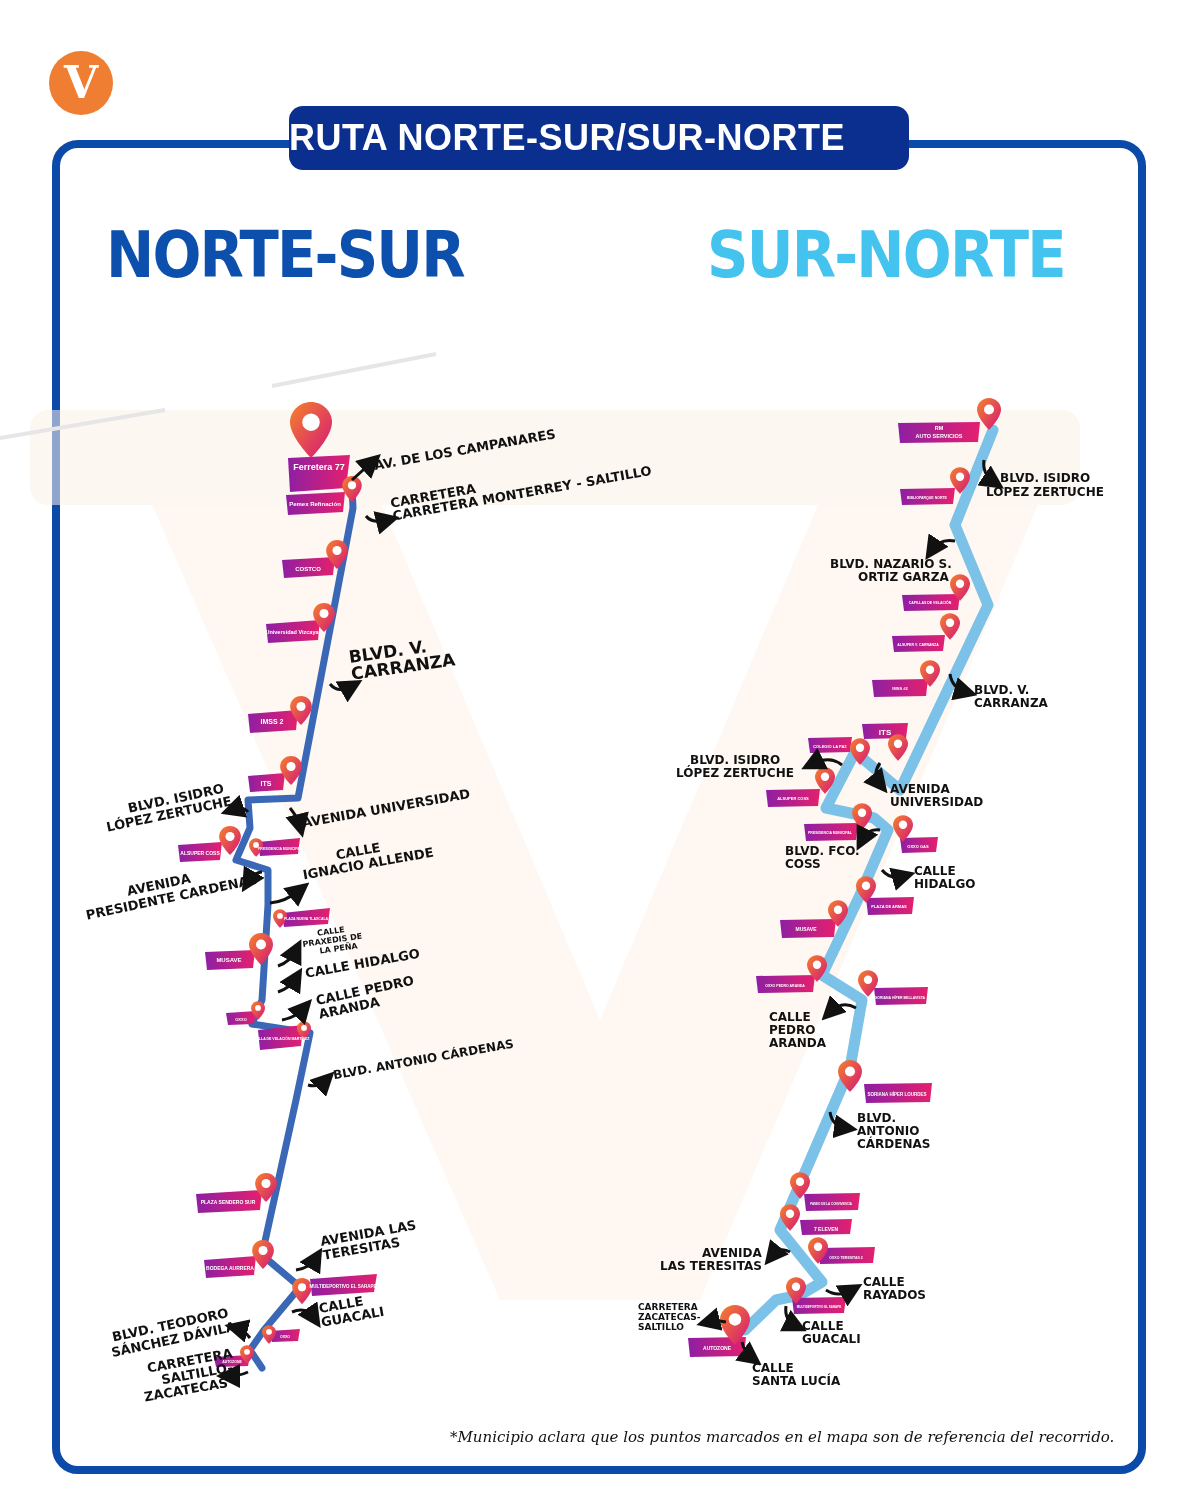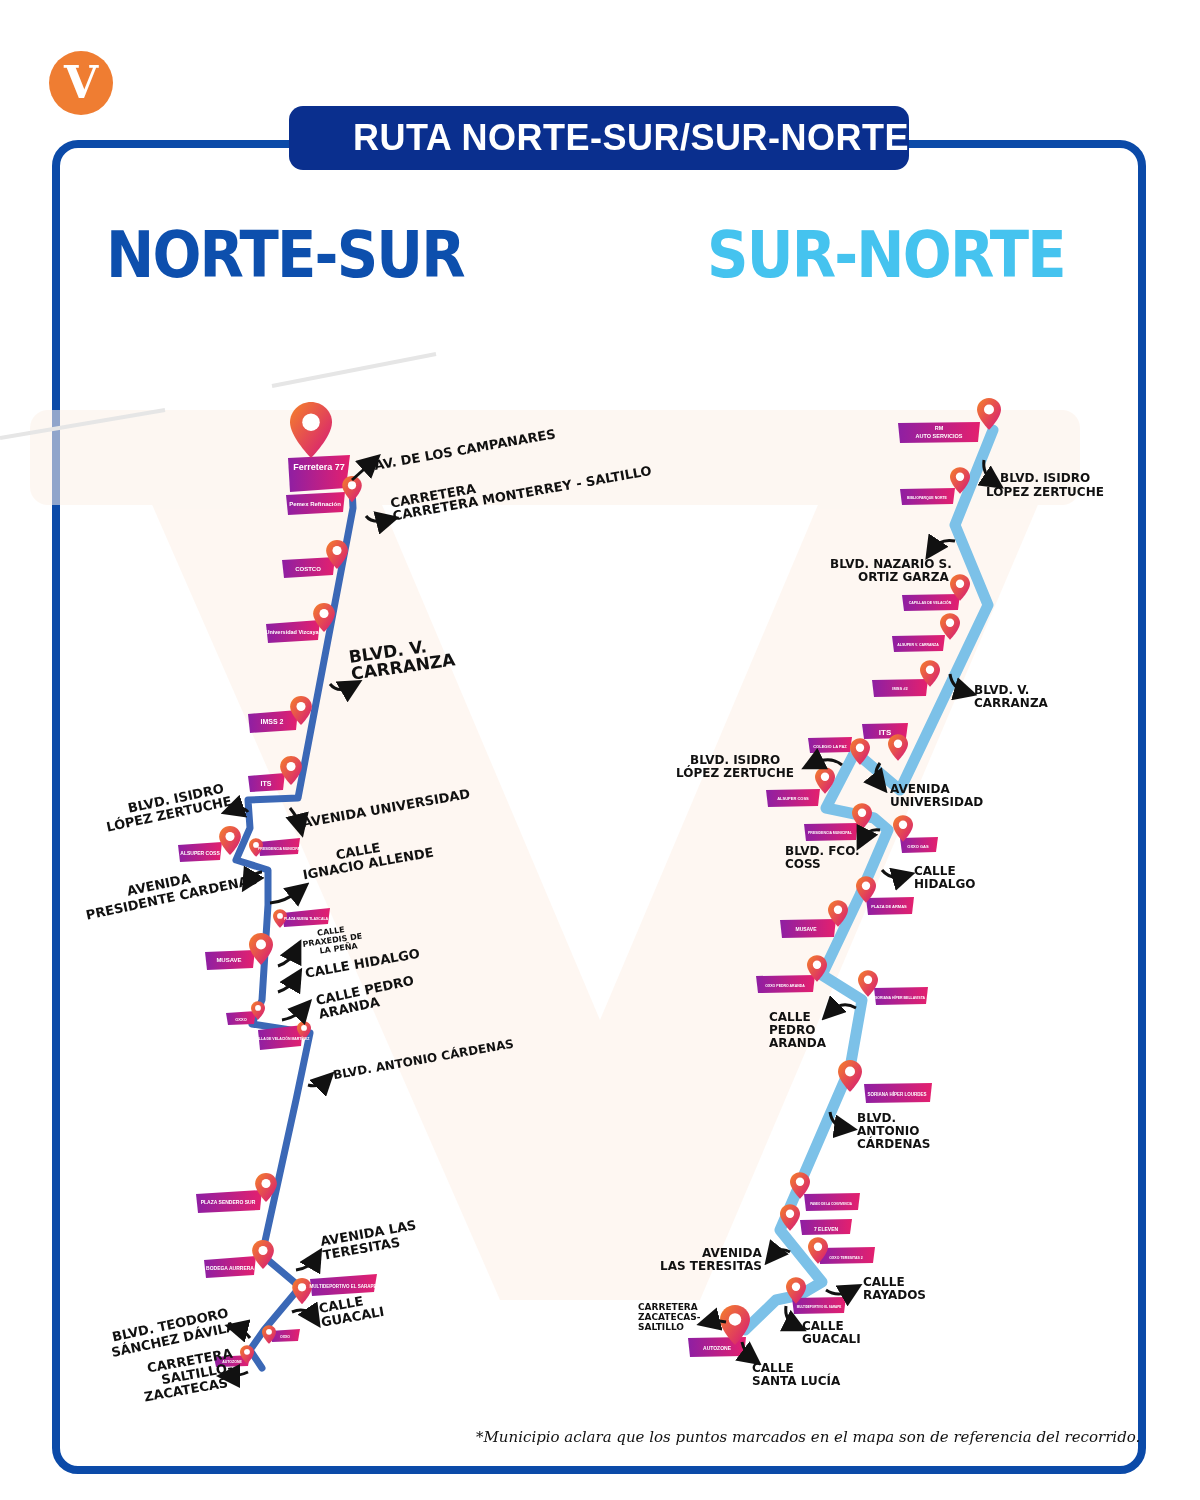--- a/index.html
+++ b/index.html
@@ -1,26 +1,26 @@
 <!DOCTYPE html>
 <html><head>
 <meta charset="utf-8">
 <style>
   html, body { margin:0; padding:0; background:#ffffff; }
   body { width:1200px; height:1500px; position:relative; overflow:hidden; font-family:"Liberation Sans", sans-serif; }
   .logo { position:absolute; left:49px; top:51px; width:64px; height:64px; border-radius:50%; background:#ef7d32; color:#fff; font-family:"DejaVu Serif", serif; font-weight:bold; font-size:44px; line-height:64px; text-align:center; }
   .frame { position:absolute; left:52px; top:140px; width:1094px; height:1334px; border:8px solid #0b4aa8; border-radius:26px; box-sizing:border-box; }
-  .title-pill { position:absolute; left:289px; top:106px; width:620px; height:64px; background:#0a2f8e; border-radius:14px; color:#fff; font-weight:bold; font-size:36px; line-height:64px; text-align:right; letter-spacing:0.5px; }
+  .title-pill { position:absolute; left:289px; top:106px; width:620px; height:64px; background:#0a2f8e; border-radius:14px; color:#fff; font-weight:bold; font-size:36px; line-height:64px; text-align:left; letter-spacing:0.5px; }
   .heading { position:absolute; font-family:"DejaVu Sans", sans-serif; font-weight:bold; font-size:64px; letter-spacing:-2px; transform:scaleX(0.9); transform-origin:left top; }
   .heading.ns { left:106px; top:218px; color:#0d4fad; }
   .heading.sn { left:707px; top:218px; color:#45c3ef; }
   svg.map { position:absolute; left:0; top:0; }
   .street { font-family:"DejaVu Sans", sans-serif; font-weight:bold; fill:#111; }
   .poi { font-family:"Liberation Sans", sans-serif; font-weight:bold; fill:#fff; }
-  .footnote { position:absolute; left:476px; top:1428px; font-family:"DejaVu Serif", serif; font-style:italic; font-size:15px; color:#111; }
+  .footnote { position:absolute; left:450px; top:1428px; font-family:"DejaVu Serif", serif; font-style:italic; font-size:15px; color:#111; }
 </style>
 </head>
 <body>
 
 <div class="logo">V</div>
 <div class="frame"></div>
 <div class="title-pill">RUTA NORTE-SUR/SUR-NORTE</div>
 <div class="heading ns">NORTE-SUR</div>
 <div class="heading sn">SUR-NORTE</div>
 

